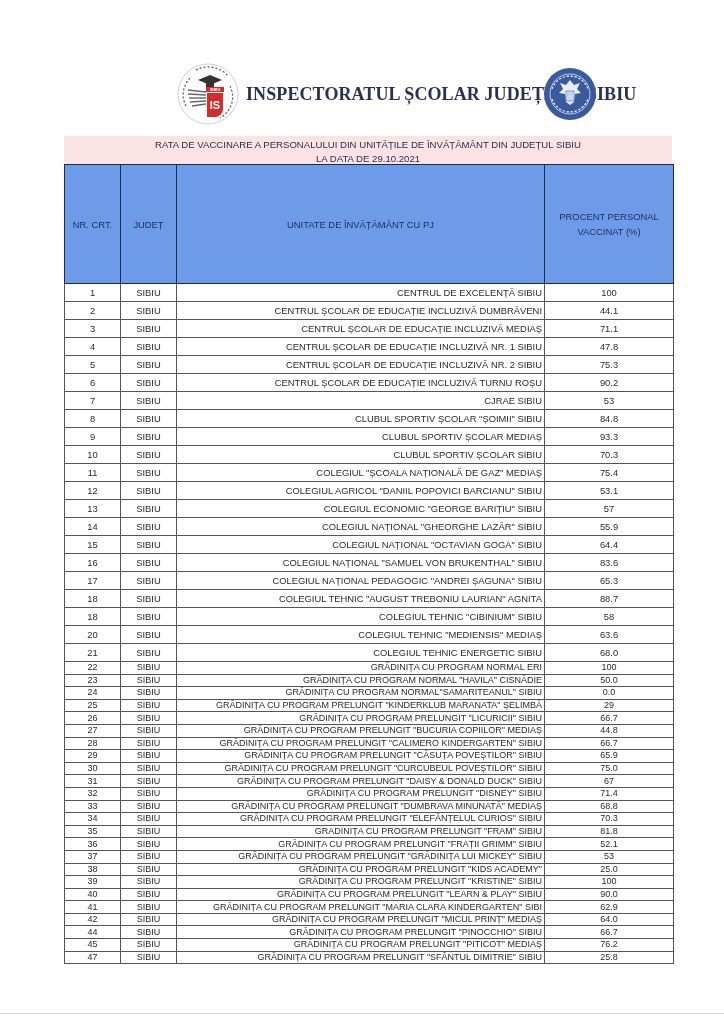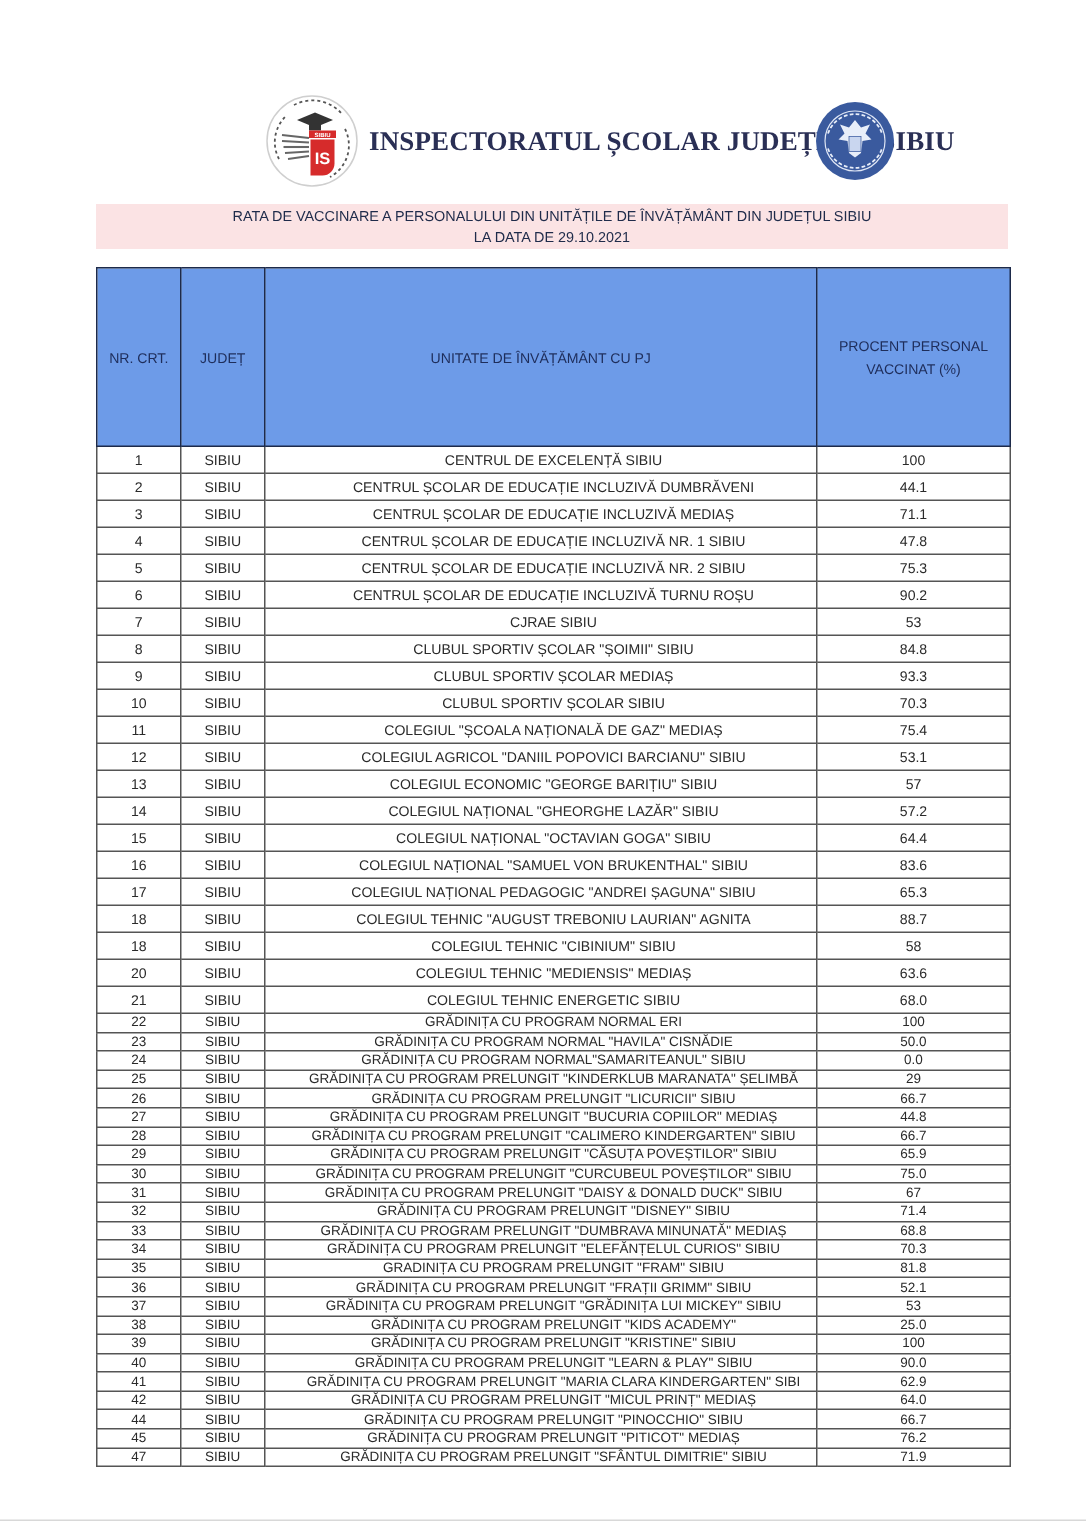--- a/index.html
+++ b/index.html
@@ -7,29 +7,29 @@
 
   .header { position: absolute; left: 0; top: 0; width: 724px; height: 130px; }
   .logo-isj { position: absolute; left: 176px; top: 62px; width: 64px; height: 64px; }
   .logo-gov { position: absolute; left: 543px; top: 67px; width: 54px; height: 54px; }
   .inst-name { position: absolute; left: 246px; top: 84px; font-family: "Liberation Serif", serif; font-weight: bold; font-size: 18px; color: #2a2f55; letter-spacing: 0.1px; white-space: nowrap; }
 
   .title-band { position: absolute; left: 64px; top: 136px; width: 608px; height: 30px; background: #fbe3e4; text-align: center; }
   .title-line { font-size: 9.6px; font-weight: normal; color: #1f2b4a; line-height: 14px; white-space: nowrap; }
   .title-line.first { padding-top: 2px; }
 
-  table.data { position: absolute; left: 64px; top: 178px; border-collapse: collapse; width: 609px; table-layout: fixed; border-radius: 15px; }
+  table.data { position: absolute; left: 64px; top: 164px; border-collapse: collapse; width: 609px; table-layout: fixed; border-radius: 15px; }
   table.data col.c1 { width: 56px; }
   table.data col.c2 { width: 56px; }
   table.data col.c3 { width: 368px; }
   table.data col.c4 { width: 129px; }
   table.data th { background: #6d9be8; height: 118px; border: 1px solid #1d2a4a; font-weight: normal; font-size: 9.4px; color: #1e2d5a; padding: 0 4px; text-align: center; line-height: 15px; }
   table.data td { border: 1px solid #555; font-size: 9.4px; color: #2a2a2a; padding: 0 2px; white-space: nowrap; overflow: hidden; }
   table.data td.nr, table.data td.jud, table.data td.pct { text-align: center; }
-  table.data td.unit { text-align: center; padding-left: 19px; }
+  table.data td.unit { text-align: right; padding-left: 19px; }
   table.data tr.tall td { height: 17px; }
   table.data tr.short td { height: 11.6px; line-height: 11px; font-size: 9px; }
 
   .bottom-rule { position: absolute; left: 0; top: 1013px; width: 724px; height: 1px; background: #d8d8d8; }
 </style>
 </head>
 <body>
 
 <div class="header">
   <svg class="logo-isj" viewBox="0 0 64 64">
@@ -158,21 +158,21 @@
       <tr class="tall">
         <td class="nr">13</td>
         <td class="jud">SIBIU</td>
         <td class="unit">COLEGIUL ECONOMIC "GEORGE BARIȚIU" SIBIU</td>
         <td class="pct">57</td>
       </tr>
       <tr class="tall">
         <td class="nr">14</td>
         <td class="jud">SIBIU</td>
         <td class="unit">COLEGIUL NAȚIONAL "GHEORGHE LAZĂR" SIBIU</td>
-        <td class="pct">57.2</td>
+        <td class="pct">55.9</td>
       </tr>
       <tr class="tall">
         <td class="nr">15</td>
         <td class="jud">SIBIU</td>
         <td class="unit">COLEGIUL NAȚIONAL "OCTAVIAN GOGA" SIBIU</td>
         <td class="pct">64.4</td>
       </tr>
       <tr class="tall">
         <td class="nr">16</td>
         <td class="jud">SIBIU</td>
@@ -344,18 +344,18 @@
       <tr class="short">
         <td class="nr">45</td>
         <td class="jud">SIBIU</td>
         <td class="unit">GRĂDINIȚA CU PROGRAM PRELUNGIT "PITICOT" MEDIAȘ</td>
         <td class="pct">76.2</td>
       </tr>
       <tr class="short">
         <td class="nr">47</td>
         <td class="jud">SIBIU</td>
         <td class="unit">GRĂDINIȚA CU PROGRAM PRELUNGIT "SFÂNTUL DIMITRIE" SIBIU</td>
-        <td class="pct">71.9</td>
+        <td class="pct">25.8</td>
       </tr>
     </tbody>
 </table>
 
 <div class="bottom-rule"></div>
 
 </body></html>

